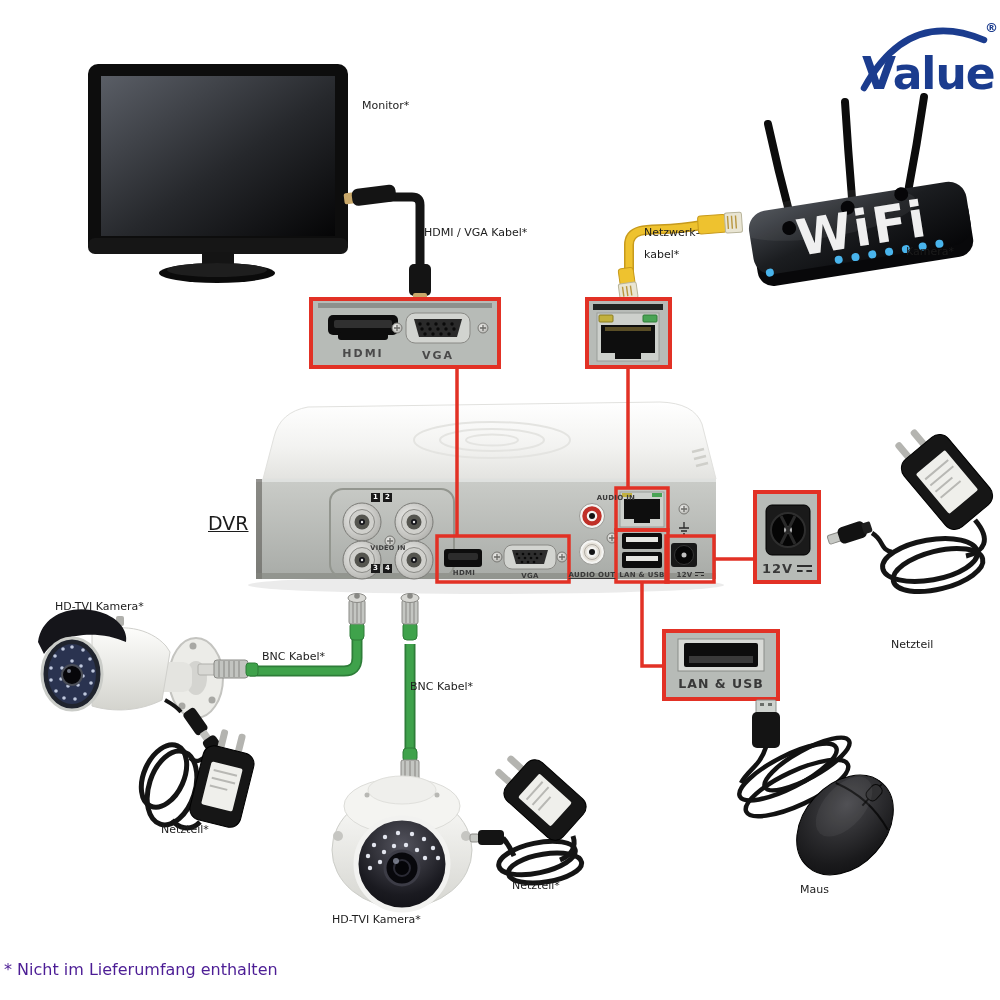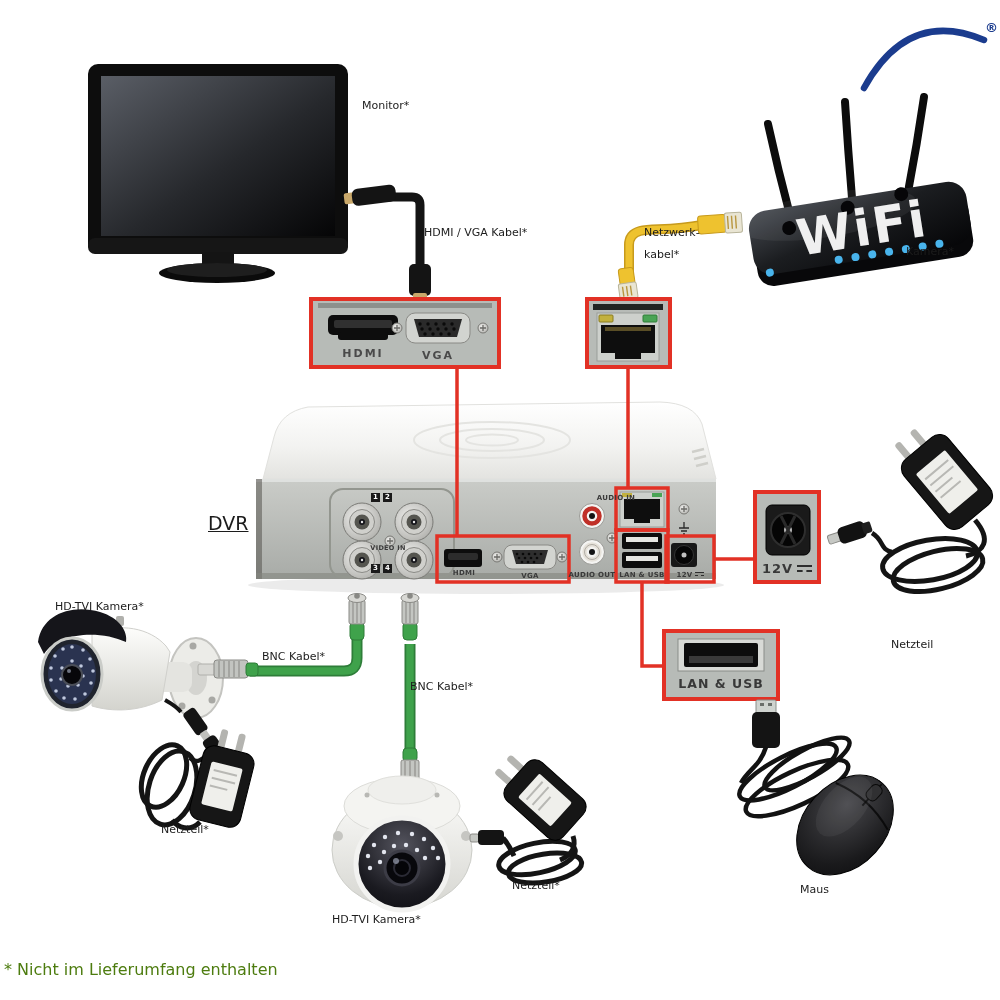--- a/index.html
+++ b/index.html
@@ -8,21 +8,21 @@
   .stage svg{position:absolute;left:0;top:0;}
   .abs{position:absolute;white-space:nowrap;}
   .lbl{font-size:11px;color:#1c1c1c;}
   .clbl{font-size:11px;font-weight:bold;color:#4a4a4a;letter-spacing:2px;text-align:center;}
   .plbl{font-size:7px;font-weight:bold;color:#3a3a3a;text-align:center;letter-spacing:.3px;}
   .bncnum{width:9px;height:9px;background:#1a1a1a;color:#fff;font-size:7px;line-height:9px;
           text-align:center;font-weight:bold;}
   .boxlbl{font-size:12.5px;font-weight:bold;color:#383838;text-align:center;letter-spacing:1px;}
   .logo-text{font-size:44px;font-weight:bold;color:#1b3c8e;letter-spacing:-1px;}
   .logo-reg{font-size:13px;font-weight:bold;color:#1b3c8e;}
-  .foot{font-size:16px;color:#4d7c0f;}
+  .foot{font-size:16px;color:#4c1d95;}
   .dc{display:inline-block;width:15px;height:10px;margin-left:4px;position:relative;vertical-align:-1px;}
   .dc::before{content:"";position:absolute;left:0;right:0;top:1px;border-top:2.5px solid #2e2e2e;}
   .dc::after{content:"";position:absolute;left:0;right:0;top:6px;border-top:2.5px dashed #2e2e2e;}
   .dc.sm{width:9px;height:7px;margin-left:2px;}
   .dc.sm::before{border-top-width:1.5px;top:1px;}
   .dc.sm::after{border-top-width:1.5px;top:4px;}
 </style>
 </head>
 <body>
 
@@ -493,20 +493,21 @@
     <g transform="rotate(-48 545 800)">
       <rect x="531" y="744" width="7" height="20" rx="3" fill="#b4b4b0"></rect>
       <rect x="549" y="744" width="7" height="20" rx="3" fill="#b4b4b0"></rect>
       <rect x="519" y="762" width="52" height="76" rx="11" fill="#161616" stroke="#000"></rect>
       <rect x="529" y="778" width="32" height="44" rx="2" fill="#efefeb"></rect>
       <path d="M533 786 h24 M533 794 h24 M533 802 h18" stroke="#b8b8b4" stroke-width="2"></path>
     </g>
   </g>
 </svg>
 
+<div class="abs logo-text" style="left:862px;top:48px;">Value</div>
 <div class="abs logo-reg" style="left:985px;top:20px;">®</div>
 
 <div class="abs lbl" style="left:362px;top:99px;">Monitor*</div>
 <div class="abs lbl" style="left:424px;top:226px;">HDMI / VGA Kabel*</div>
 <div class="abs lbl" style="left:644px;top:226px;">Netzwerk-</div>
 <div class="abs lbl" style="left:644px;top:248px;">kabel*</div>
 <div class="abs lbl" style="left:906px;top:245px;">Kamera*</div>
 
 <div class="abs clbl" style="left:328px;top:347px;width:70px;">HDMI</div>
 <div class="abs clbl" style="left:406px;top:349px;width:64px;">VGA</div>
@@ -514,21 +515,21 @@
 <div class="abs lbl" style="left:208px;top:512px;font-size:19px;text-decoration:underline;">DVR</div>
 
 <div class="abs bncnum" style="left:371px;top:493px;">1</div>
 <div class="abs bncnum" style="left:383px;top:493px;">2</div>
 <div class="abs bncnum" style="left:371px;top:564px;">3</div>
 <div class="abs bncnum" style="left:383px;top:564px;">4</div>
 <div class="abs plbl" style="left:348px;top:544px;width:80px;font-size:6.5px;">VIDEO IN</div>
 <div class="abs plbl" style="left:444px;top:569px;width:40px;">HDMI</div>
 <div class="abs plbl" style="left:506px;top:572px;width:48px;">VGA</div>
 <div class="abs plbl" style="left:570px;top:494px;width:44px;margin-left:24px;">AUDIO IN</div>
-<div class="abs plbl" style="left:568px;top:571px;width:48px;">AUDIO OUT</div>
+<div class="abs plbl" style="left:568px;top:571px;width:48px;text-decoration:underline;">AUDIO OUT</div>
 <div class="abs plbl" style="left:618px;top:571px;width:48px;">LAN &amp; USB</div>
 <div class="abs plbl" style="left:666px;top:571px;width:48px;"><span>12V</span><span class="dc sm"></span></div>
 
 <div class="abs boxlbl" style="left:755px;top:561px;width:64px;font-size:13px;"><span>12V</span><span class="dc"></span></div>
 <div class="abs boxlbl" style="left:664px;top:676px;width:114px;">LAN &amp; USB</div>
 
 <div class="abs lbl" style="left:891px;top:590px;margin-top:48px;">Netzteil</div>
 <div class="abs lbl" style="left:55px;top:600px;">HD-TVI Kamera*</div>
 <div class="abs lbl" style="left:262px;top:650px;">BNC Kabel*</div>
 <div class="abs lbl" style="left:410px;top:680px;">BNC Kabel*</div>

